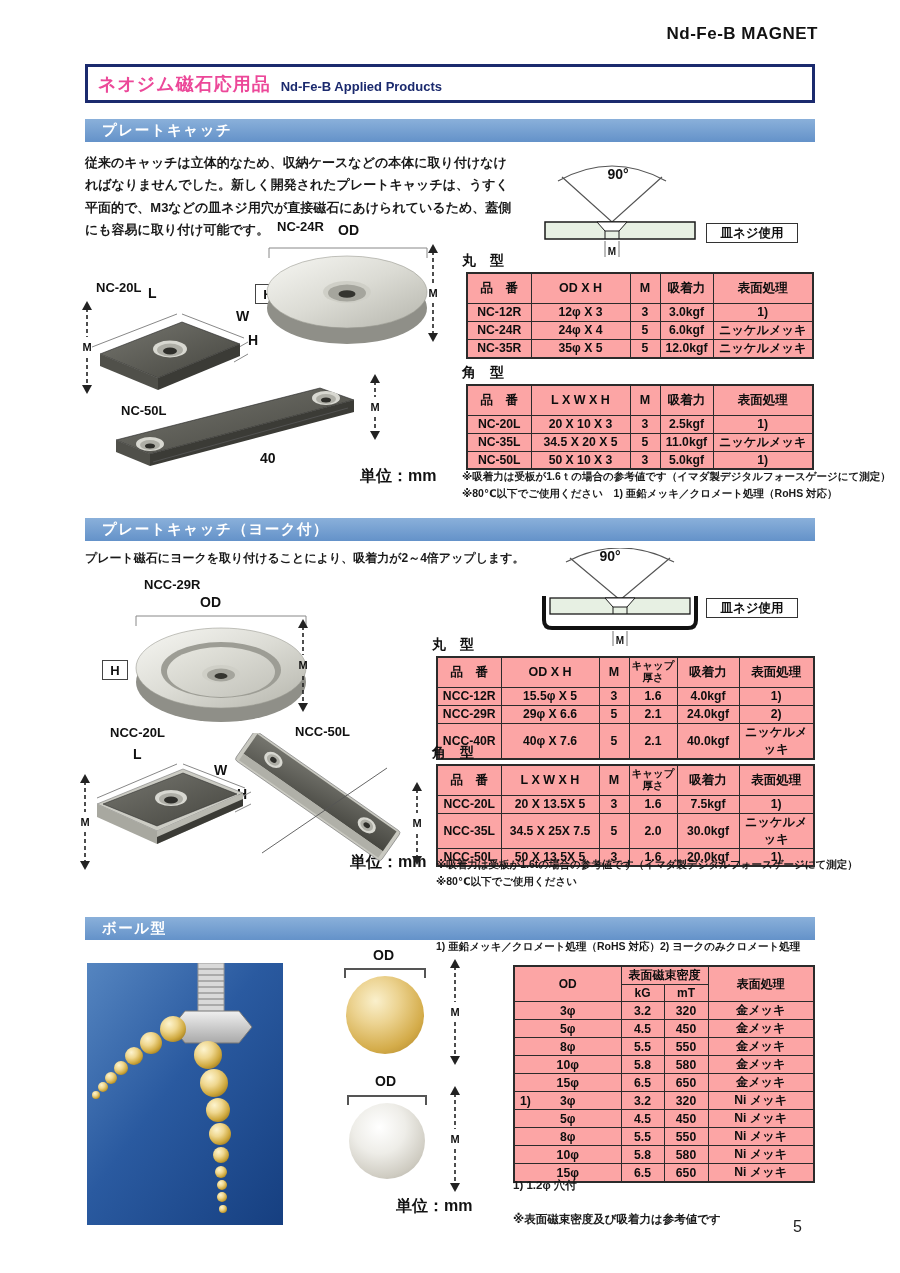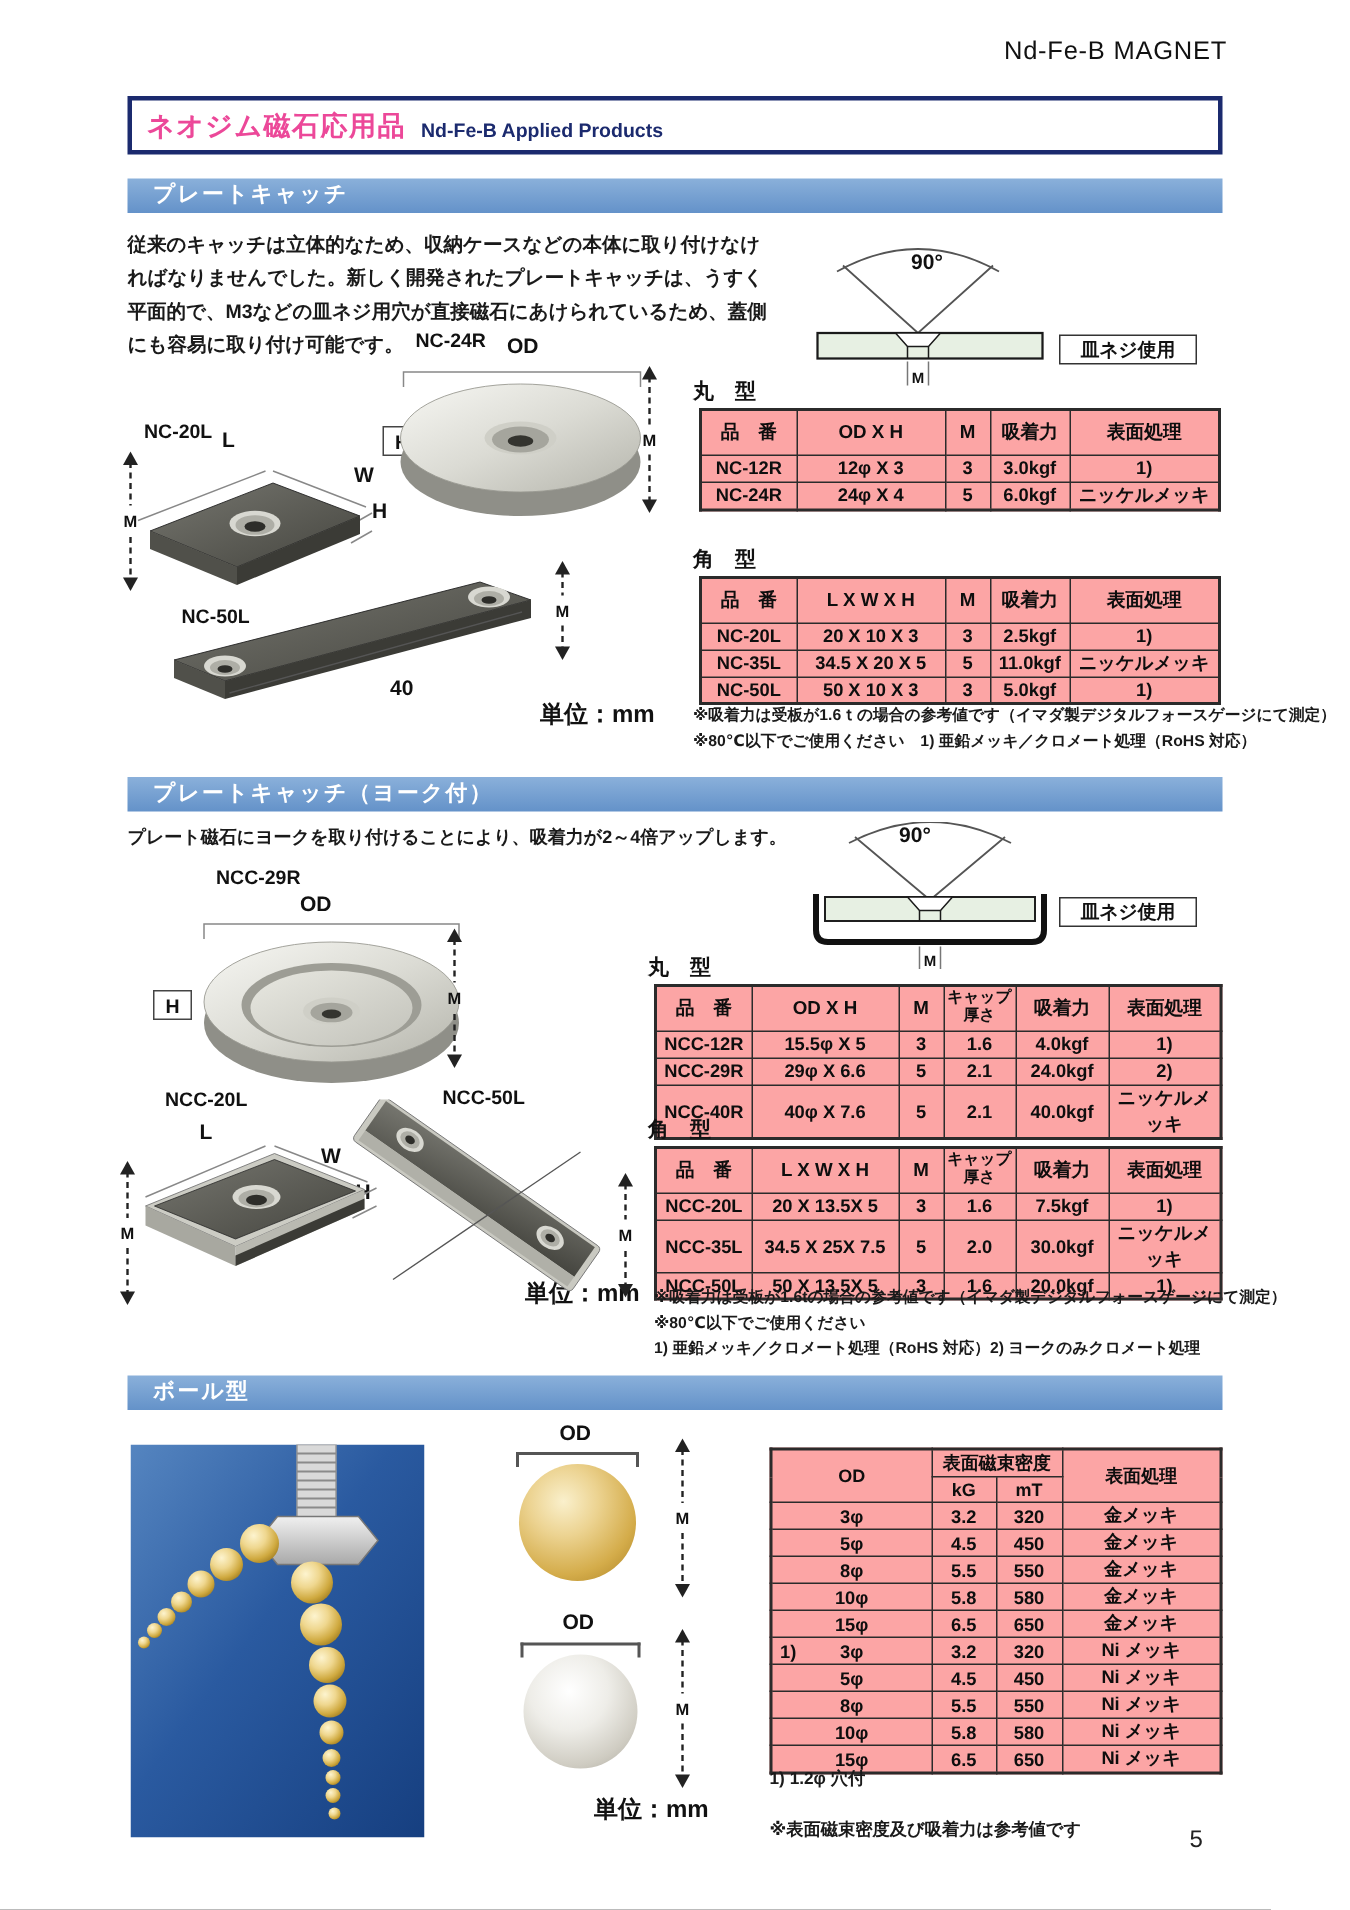--- a/index.html
+++ b/index.html
@@ -1,19 +1,19 @@
 <!DOCTYPE html>
 <html><head>
 <meta charset="utf-8">
 <style>
   html,body{margin:0;padding:0;background:#888;}
   .page{position:relative;width:900px;height:1273px;background:#fff;margin:0 auto;
         font-family:"Liberation Sans","DejaVu Sans",sans-serif;overflow:hidden;}
   .abs{position:absolute;}
-  .top-header{position:absolute;top:24px;right:82px;font-size:17px;font-weight:400;color:#111;letter-spacing:.5px;}
+  .top-header{position:absolute;top:24px;right:82px;font-size:17px;font-weight:700;color:#111;letter-spacing:.5px;}
   .title-box{position:absolute;left:85px;top:64px;width:730px;height:39px;border:3px solid #1b2a6e;
              box-sizing:border-box;display:flex;align-items:center;padding-left:10px;background:#fff;}
   .title-jp{font-size:18px;font-weight:bold;color:#ec4899;letter-spacing:1px;}
   .title-en{font-size:13px;font-weight:bold;color:#1b2a6e;margin-left:10px;margin-top:5px;}
   .sec-bar{position:absolute;left:85px;width:730px;height:23px;
            background:linear-gradient(180deg,#8ab0da,#6492c9);
            color:#fff;font-weight:bold;font-size:14.5px;line-height:23px;
            padding-left:17px;box-sizing:border-box;letter-spacing:1.5px;}
   .desc{position:absolute;font-weight:bold;color:#1a1a1a;}
   .desc1{left:85px;top:152px;width:434px;font-size:13px;line-height:1.72;}
@@ -215,20 +215,27 @@
           <td>3.0kgf</td>
           <td>1)</td>
         </tr>
         <tr>
           <td>NC-24R</td>
           <td>24φ X 4</td>
           <td>5</td>
           <td>6.0kgf</td>
           <td>ニッケルメッキ</td>
         </tr>
+        <tr>
+          <td>NC-35R</td>
+          <td>35φ X 5</td>
+          <td>5</td>
+          <td>12.0kgf</td>
+          <td>ニッケルメッキ</td>
+        </tr>
       </tbody>
   </table>
 
   <div class="type-label" style="left:462px;top:364px">角　型</div>
   <table class="data-table" style="left:466px;top:384px">
     <colgroup>
         <col style="width:64px">
         <col style="width:99px">
         <col style="width:30px">
         <col style="width:53px">
@@ -458,21 +465,21 @@
           <td>50 X 13.5X 5</td>
           <td>3</td>
           <td>1.6</td>
           <td>20.0kgf</td>
           <td>1)</td>
         </tr>
       </tbody>
   </table>
   <div class="note" style="left:436px;top:858px">※吸着力は受板が1.6tの場合の参考値です（イマダ製デジタルフォースゲージにて測定）</div>
   <div class="note" style="left:436px;top:875px">※80℃以下でご使用ください</div>
-  <div class="note" style="left:436px;top:892px">1) 亜鉛メッキ／クロメート処理（RoHS 対応）2) ヨークのみクロメート処理</div>
+  <div class="note" style="left:436px;top:940px">1) 亜鉛メッキ／クロメート処理（RoHS 対応）2) ヨークのみクロメート処理</div>
 
   <div class="sec-bar" style="top:917px">ボール型</div>
 
   <svg class="abs" style="left:87px;top:963px" width="196" height="262">
     <rect x="0" y="0" width="196" height="262" fill="url(#photoBg)"></rect>
     <rect x="111" y="0" width="26" height="50" fill="#d9d9d9" stroke="#999" stroke-width="1"></rect>
     <g stroke="#8a8a8a" stroke-width="1.2">
       <line x1="111" y1="6" x2="137" y2="6"></line>
         <line x1="111" y1="12" x2="137" y2="12"></line>
       <line x1="111" y1="18" x2="137" y2="18"></line>

